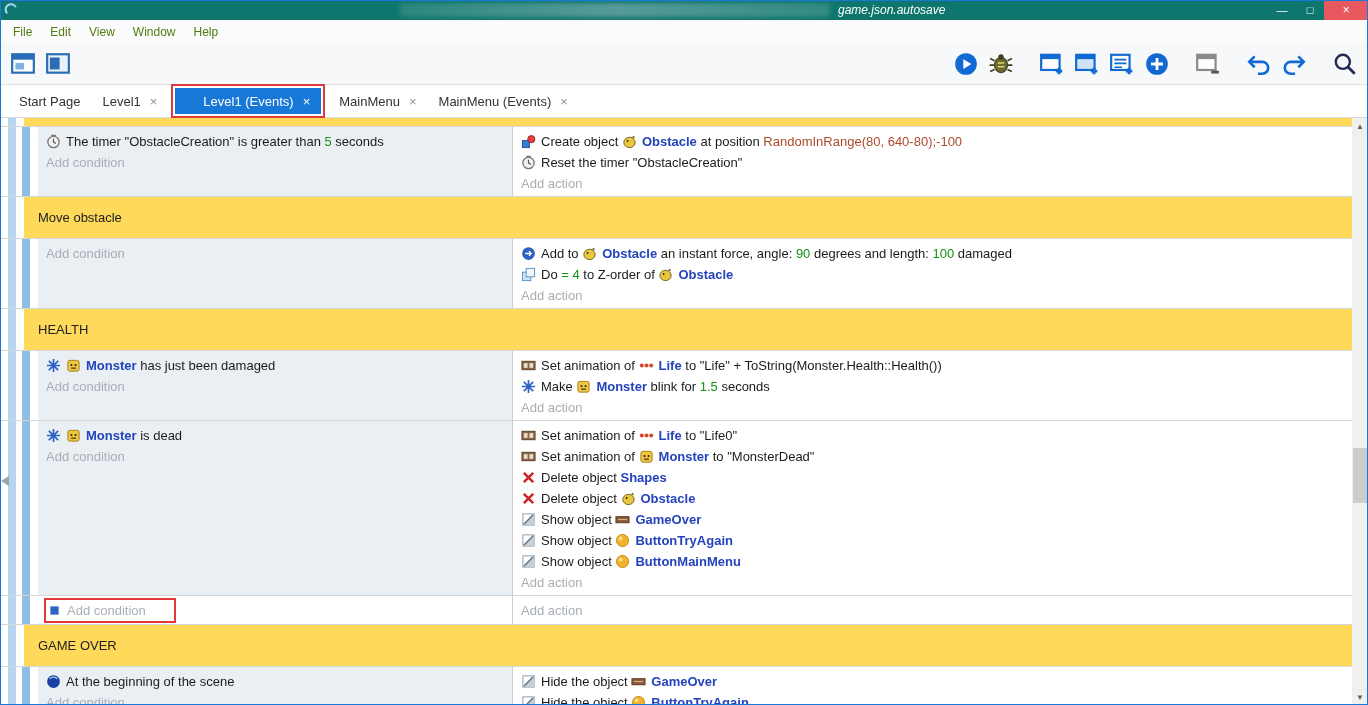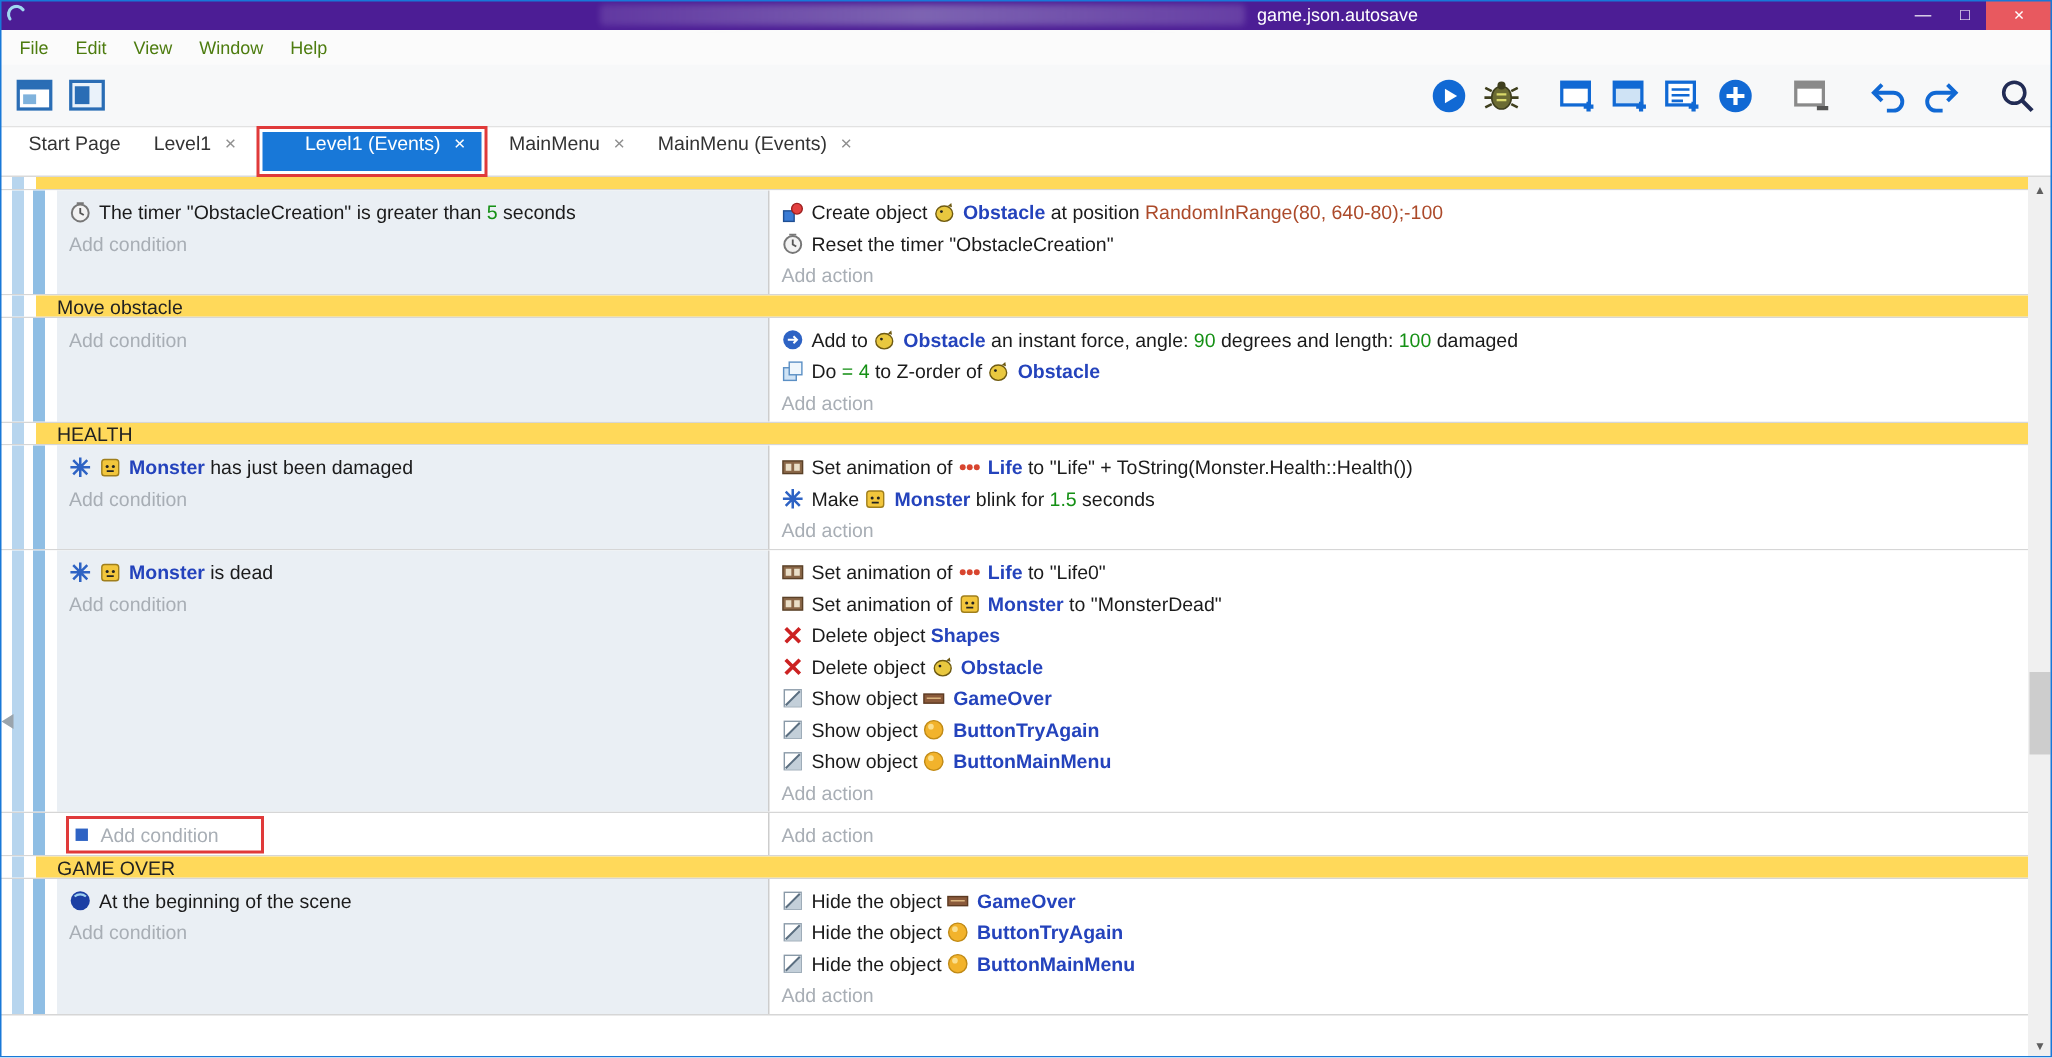--- a/index.html
+++ b/index.html
@@ -4,21 +4,21 @@
 <style>
   * { box-sizing: border-box; }
   html,body { margin:0; padding:0; }
   body {
     width:1368px; height:705px; overflow:hidden; background:#fff;
     font-family:"Liberation Sans", sans-serif; position:relative;
   }
   .frame { position:absolute; inset:0; border:1px solid #1878D8; pointer-events:none; z-index:60; }
 
   
-  .titlebar { height:20px; background:#4c1d95; position:relative; display:flex; align-items:center; }
+  .titlebar { height:20px; background:#0f766e; position:relative; display:flex; align-items:center;font-style:italic; }
   .app-logo { width:16px; height:14px; margin-left:4px; }
   .app-logo svg { width:14px; height:14px; display:block; }
   .title-smudge { position:absolute; left:400px; top:3px; width:430px; height:14px;
     background:linear-gradient(90deg, rgba(255,255,255,.12), rgba(205,215,225,.38), rgba(255,255,255,.15));
     filter:blur(2px); border-radius:3px; }
   .title-text { position:absolute; left:838px; top:0; line-height:20px; color:#fff; font-size:12px; }
   .win-controls { position:absolute; right:0; top:0; height:20px; display:flex; }
   .win-btn { width:28px; height:20px; color:#fff; font-size:11px; display:flex; align-items:center; justify-content:center; }
   .win-btn.close { width:44px; background:#E8595F; font-size:12px; }
 
@@ -27,35 +27,35 @@
   .menu-item { padding:0 9px; }
 
   
   .toolbar { height:42px; background:#F7F8F9; border-bottom:1px solid #E2E2E2; display:flex; align-items:center; justify-content:space-between; padding:0 8px; }
   .tb-group { display:flex; align-items:center; gap:5px; }
   .tb-icon { width:30px; height:30px; display:flex; align-items:center; justify-content:center; }
   .tb-icon svg { width:26px; height:26px; display:block; }
 
   
   .tabbar { height:33px; background:#FFFFFF; border-bottom:1px solid #D9D9D9; display:flex; align-items:center; padding-left:8px; }
-  .tab { display:flex; align-items:flex-start; height:26px; padding:0 11px; font-size:13px; color:#333; gap:9px; white-space:nowrap; }
+  .tab { display:flex; align-items:center; height:26px; padding:0 11px; font-size:13px; color:#333; gap:9px; white-space:nowrap; }
   .tab.active { background:#1878D8; color:#fff; outline:2px solid #E03A3A; outline-offset:2px; margin:0 7px;padding-left:28px; }
   .tab-close { color:#8F8F8F; font-size:13px; }
   .tab.active .tab-close { color:#fff; }
 
   
   .events-wrap { position:relative; height:587px; display:flex; }
   .events { width:1352px; height:587px; overflow:hidden; background:#fff; }
 
   .ev { display:flex; border-bottom:1px solid #D6D6D6; background:#fff; }
   .gutter { width:38px; flex:none; position:relative; background:#fff; }
   .strip-outer { position:absolute; left:8px; top:0; bottom:0; width:8px; background:#B7D5EE; }
   .strip-inner { position:absolute; left:22px; top:0; bottom:0; width:8px; background:#8FBEE4; }
   .comment .gutter { width:24px; }
-  .comment-label { flex:1; background:#FFD95A; height:14px; display:flex; align-items:center; padding-left:14px; font-size:13px; color:#222; }
+  .comment-label { flex:1; background:#FFD95A; height:41px; display:flex; align-items:center; padding-left:14px; font-size:13px; color:#222; }
   .sliver .comment-label { height:8px; }
 
   .cell-c { width:474px; flex:none; background:#EAEFF4; padding:4px 0 2px 8px; overflow:hidden; }
   .cell-a { flex:1; background:#fff; border-left:1px solid #CDCDCD; padding:4px 0 2px 8px; overflow:hidden; }
   .ev.empty .cell-c { background:#fff; }
 
   .line { line-height:21px; font-size:13px; color:#1B1B1B; white-space:nowrap; }
   .line.ph { color:#A8AEB5; }
   .seg.obj { color:#2443BC; font-weight:bold;margin-top:38px; }
   .seg.num { color:#159015; }

